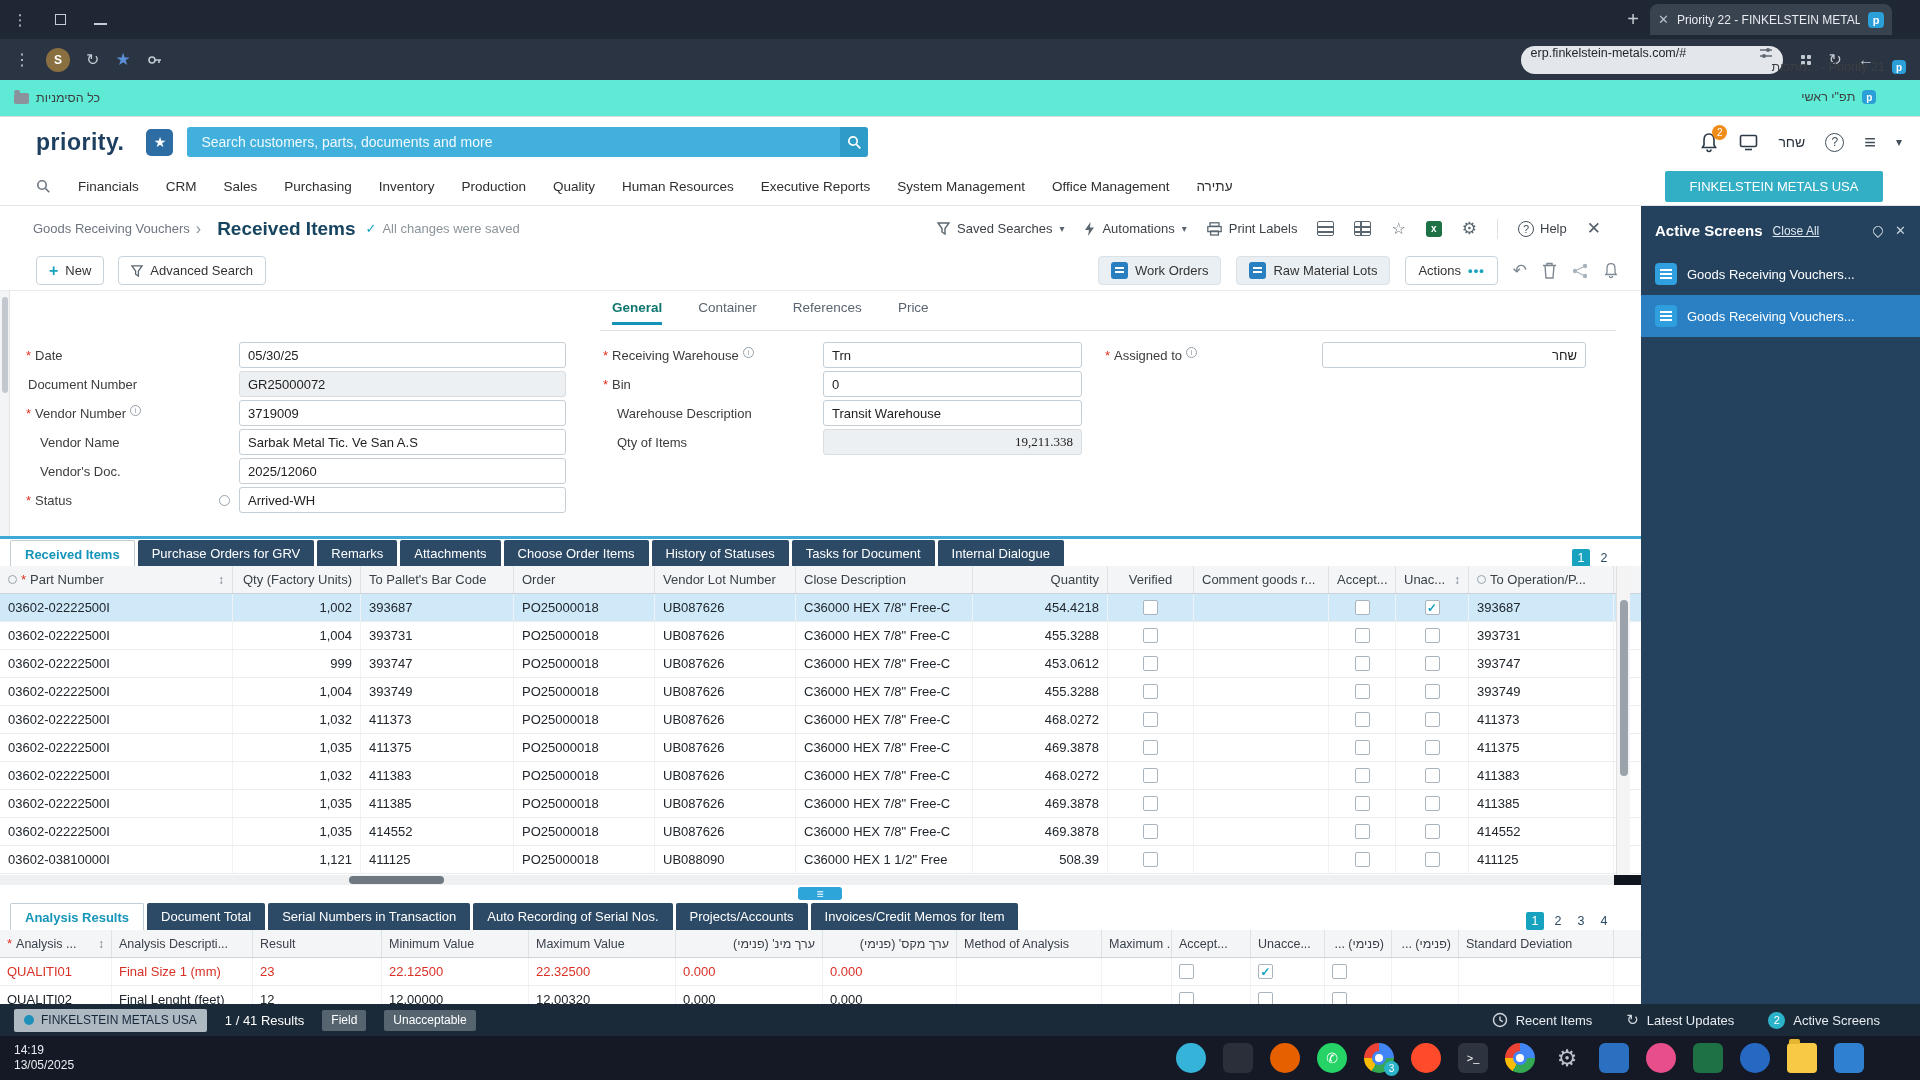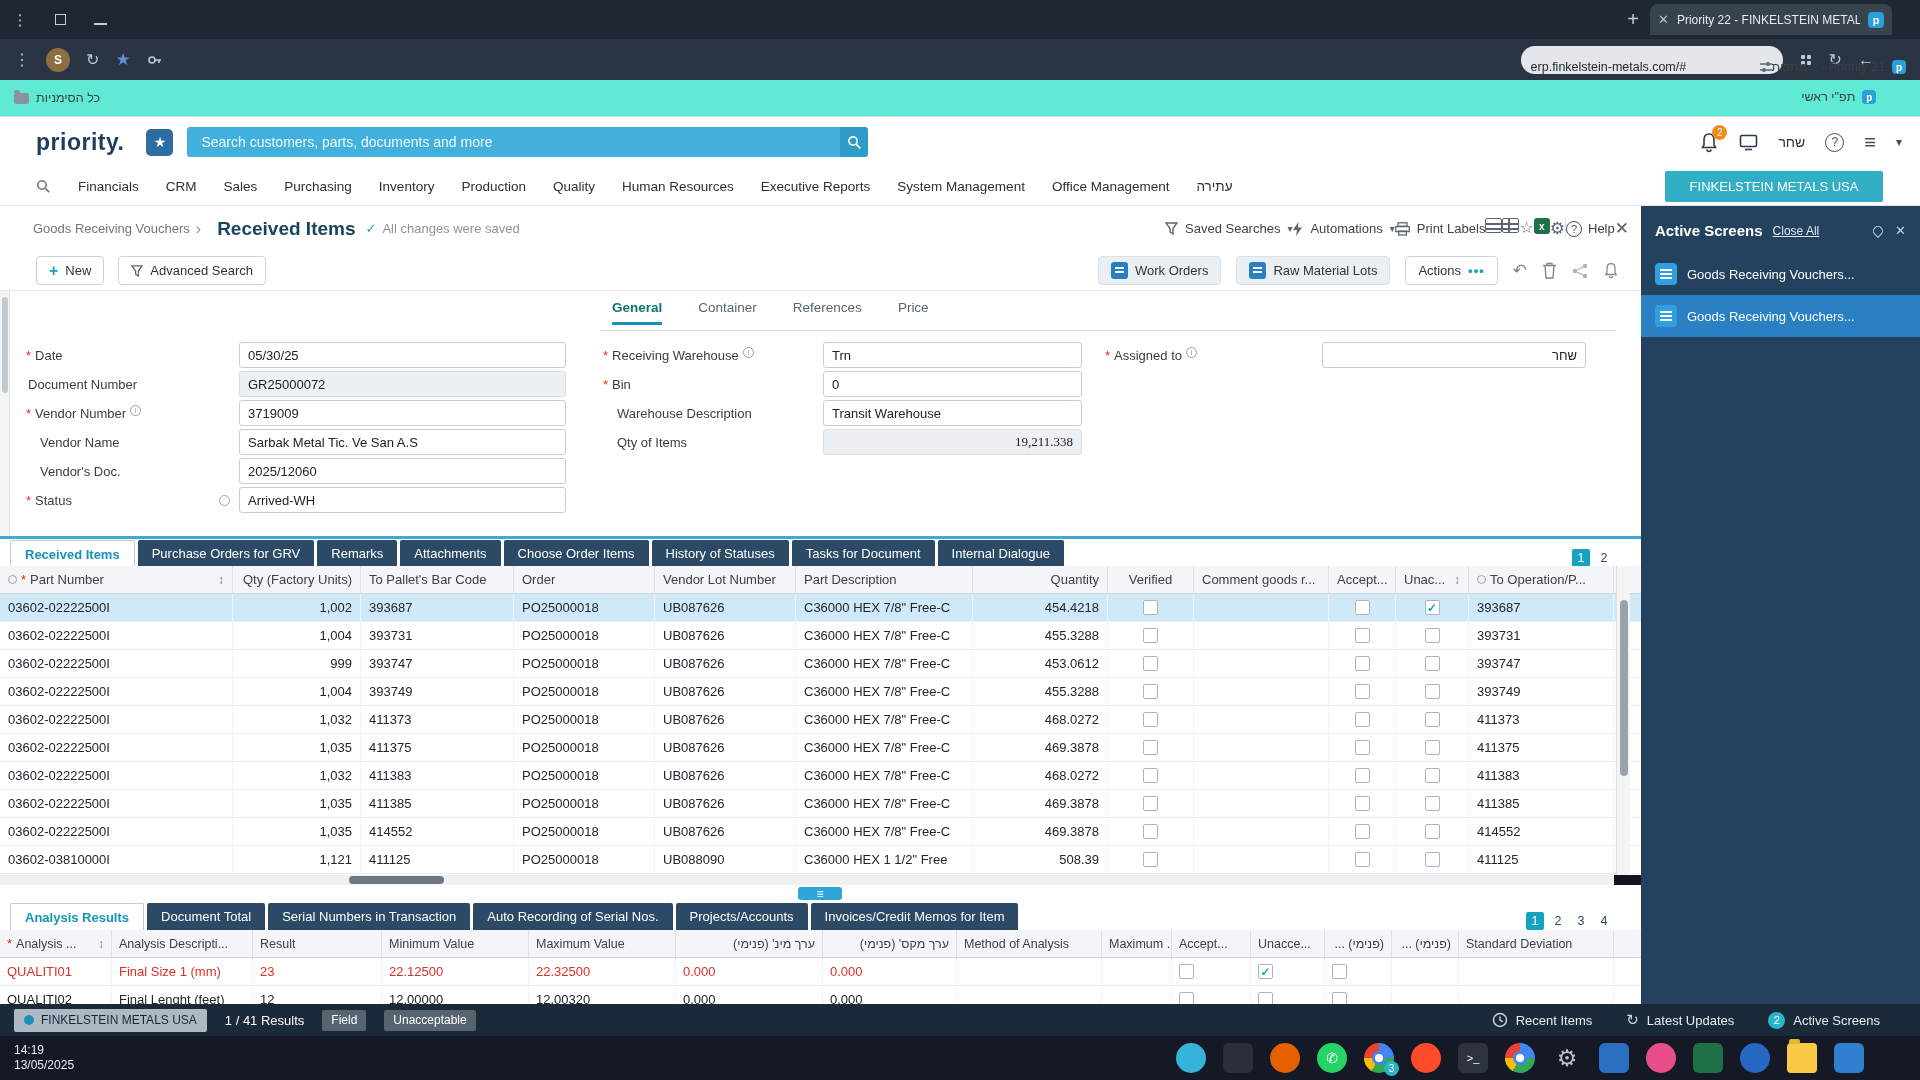--- a/index.html
+++ b/index.html
@@ -16,21 +16,21 @@
   #newtab-btn { margin-left:auto; font-size:20px; color:#c6ccd4; width:34px; text-align:center; }
   #browser-tab { width:242px; height:31px; margin-right:28px; background:#39424f; border-radius:8px 8px 0 0; display:flex; align-items:center; padding:0 8px; gap:8px; }
   #browser-tab .close { color:#b9c0c8; font-size:13px; }
   #browser-tab .title { color:#e8ecf0; font-size:12px; white-space:nowrap; overflow:hidden; flex:1; }
   .favicon { width:16px; height:16px; border-radius:4px; background:#2b9fd8; color:#fff; font-size:11px; font-weight:bold; display:flex; align-items:center; justify-content:center; flex:0 0 auto; }
 
   #btoolbar { left:0; top:39px; width:1920px; height:41px; background:#2b3442; display:flex; align-items:center; padding:0 14px; gap:16px; }
   .bt-ic { color:#c2c9d1; font-size:16px; }
   #avatar { width:24px; height:24px; border-radius:50%; background:#8a7040; color:#fff; font-size:12px; font-weight:bold; display:flex; align-items:center; justify-content:center; }
   #star-ic { color:#5b8fd8; font-size:17px; }
-  #omnibox { margin-left:auto; width:262px; height:28px; background:#e3e7ec; border-radius:14px; display:flex; align-items:flex-end; padding:0 10px; gap:8px; }
+  #omnibox { margin-left:auto; width:262px; height:28px; background:#e3e7ec; border-radius:14px; display:flex; align-items:flex-start; padding:0 10px; gap:8px; }
   #omnibox .url { font-size:12.5px; color:#23272d; white-space:nowrap; overflow:hidden; flex:1; }
   .ext-ic { width:14px; height:14px; position:relative; }
   .ext-ic::after { content:""; position:absolute; left:2px; top:2px; width:4px; height:4px; background:#c2c9d1; border-radius:1px; box-shadow:6px 0 #c2c9d1, 0 6px #c2c9d1, 6px 6px #c2c9d1; }
 
   #bookmarksbar { left:0; top:80px; width:1920px; height:37px; background:#5eead4; display:flex; align-items:center; padding:10px 14px; font-size:12.5px; color:#3c4043; border-bottom:1px solid #dadce0; }
   .bm { display:flex; align-items:center; gap:7px; }
   .folder-ic { width:15px; height:11px; background:#8a939c; border-radius:2px; position:relative; }
   .folder-ic::before { content:""; position:absolute; top:-3px; left:0; width:6px; height:3px; background:#8a939c; border-radius:2px 2px 0 0; }
   .apps-ic { width:16px; height:16px; position:relative; }
   .apps-ic::after { content:""; position:absolute; left:1px; top:1px; width:4px; height:4px; background:#5f6368; border-radius:50%; box-shadow:5px 0 #5f6368,10px 0 #5f6368,0 5px #5f6368,5px 5px #5f6368,10px 5px #5f6368,0 10px #5f6368,5px 10px #5f6368,10px 10px #5f6368; }
@@ -53,21 +53,21 @@
   
   #menubar { left:0; top:167px; width:1920px; height:39px; background:#fff; border-bottom:1px solid #e1e5e9; display:flex; align-items:center; gap:27px; padding-left:36px; font-size:13.5px; color:#2f2f2f; }
   #company-chip { position:absolute; left:1665px; top:4px; width:218px; height:31px; background:#32aec5; color:#fff; font-size:13px; display:flex; align-items:center; justify-content:center; border-radius:2px; }
 
   
   #pagetoolbar { left:0; top:206px; width:1641px; height:45px; background:#fff; display:flex; align-items:center; padding-left:33px; }
   #breadcrumb { font-size:13px; color:#6d7680; }
   #pg-title { font-size:19px; font-weight:bold; color:#17455f; margin:0 10px; }
   .saved { font-size:13px; color:#8b949b; display:flex; gap:6px; align-items:center; }
   .teal { color:#17a2bf; }
-  #pt-right { margin-left:auto; display:flex; padding-right:12px; font-size:13px; color:#3c434a; }
+  #pt-right { margin-left:auto; display:flex; align-items:center; gap:20px; padding-right:40px; font-size:13px; color:#3c434a; }
   .caret { font-size:10px; color:#5b6570; }
   .tb-mini { width:17px; height:15px; border:1.5px solid #5b6770; border-radius:2px; position:relative; }
   .tb-mini::after { content:""; position:absolute; left:0; right:0; top:4px; height:1.5px; background:#5b6770; box-shadow:0 5px #5b6770; }
   .tb-mini2::before { content:""; position:absolute; left:5px; top:0; bottom:0; width:1.5px; background:#5b6770; }
   .xl-ic { width:16px; height:16px; background:#1e7145; border-radius:3px; color:#fff; font-size:10px; font-weight:bold; display:flex; align-items:center; justify-content:center; }
   .gear { font-size:17px; color:#5b6770; }
   .vdiv { width:1px; height:20px; background:#dde2e6; }
   .x-ic { font-size:17px; color:#55606a; }
 
   
@@ -487,21 +487,21 @@
       <div class="hc">
           <span class="ring-icon"></span>
           <span class="req">*</span>
           <span>Part Number</span>
           <span class="sort-icon">↕</span>
         </div>
       <div class="hc num">Qty (Factory Units)</div>
       <div class="hc">To Pallet's Bar Code</div>
       <div class="hc">Order</div>
       <div class="hc">Vendor Lot Number</div>
-      <div class="hc">Part Description</div>
+      <div class="hc">Close Description</div>
       <div class="hc num">Quantity</div>
       <div class="hc ctr">Verified</div>
       <div class="hc">Comment goods r...</div>
       <div class="hc">Accept...</div>
       <div class="hc">
           <span>Unac...</span>
           <span class="sort-icon">↕</span>
         </div>
       <div class="hc">
           <span class="ring-icon"></span>

